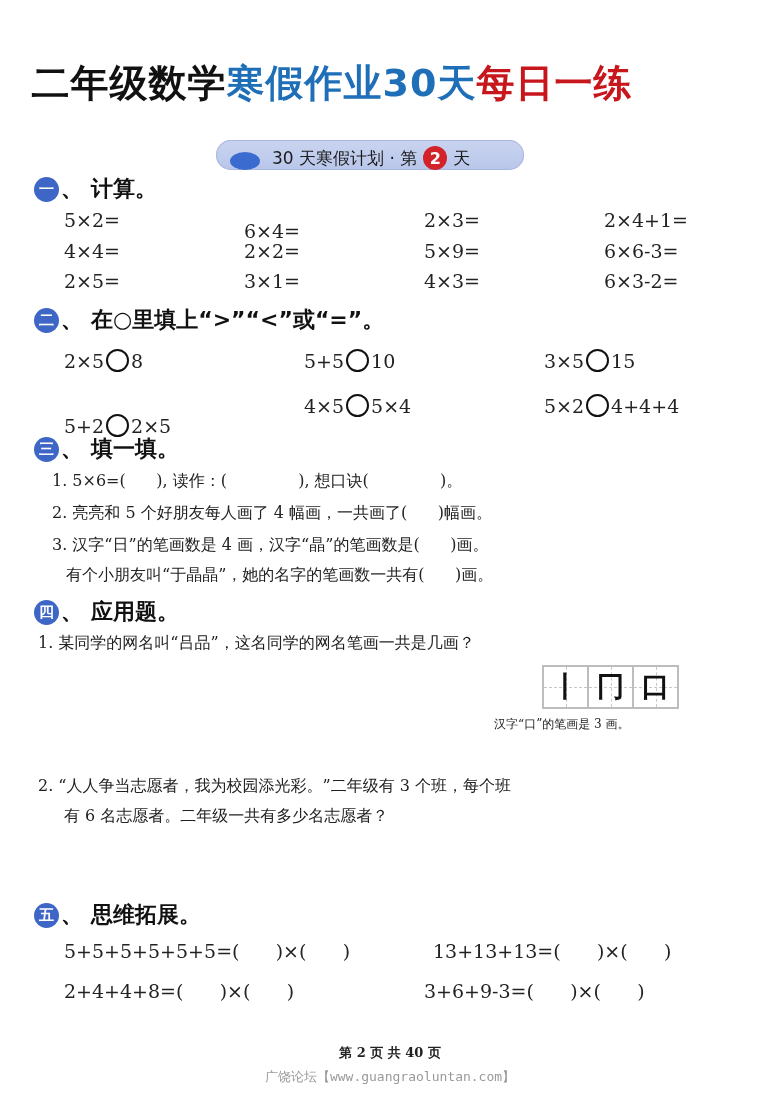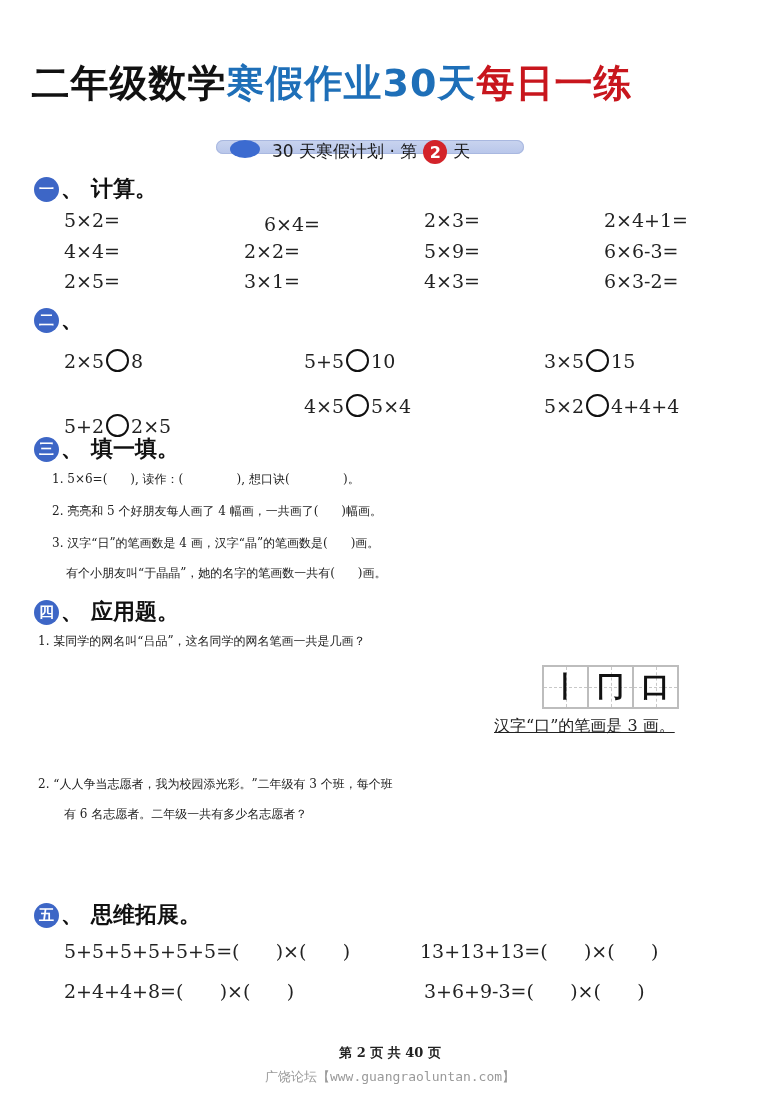--- a/index.html
+++ b/index.html
@@ -20,25 +20,25 @@
       font-size: 38px; font-weight: bold; letter-spacing: 1px;
       white-space: nowrap;
     }
     .title .t-black { color: #111111; }
     .title .t-blue { color: #1e6fb8; }
     .title .t-red { color: #c8161d; }
 
     
     .plan-pill {
       position: absolute; left: 216px; top: 140px;
-      width: 308px; height: 14px;
+      width: 308px; height: 30px;
       border-radius: 15px;
       background: linear-gradient(#c9d4ef, #b8c6ea);
       box-shadow: inset 0 0 0 1px #a9b8e0;
-      display: flex; align-items: flex-start;
+      display: flex; align-items: flex-end;
       font-family: "DejaVu Sans", "Liberation Sans", sans-serif;
       font-size: 17px; color: #1b1b1b;
     }
     .plan-dot {
       width: 30px; height: 18px; border-radius: 50%;
       background: #3c6bd0; margin-left: 14px; margin-right: 12px;
     }
     .plan-day {
       display: inline-flex; width: 24px; height: 24px; border-radius: 50%;
       background: #d3232a; color: #fff; font-weight: bold;
@@ -69,24 +69,24 @@
       font-size: 19px; color: #222;
       white-space: nowrap;
     }
     .circ {
       display: inline-block; width: 19px; height: 19px; border: 2px solid #111;
       border-radius: 50%; vertical-align: -4px; margin: 0 2px;
     }
     .line {
       position: absolute;
       font-family: "DejaVu Serif", "Liberation Serif", serif;
-      font-size: 12px; color: #222;
+      font-size: 16px; color: #222;
       white-space: pre;
     }
-    .note { font-size: 16px; text-decoration: underline; }
+    .note { font-size: 12px; }
 
     
     .stroke-grid {
       position: absolute; left: 542px; top: 665px;
       display: flex; border: 2px solid #bdbdbd;
     }
     .stroke-cell {
       width: 43px; height: 40px; position: relative;
       border-right: 2px solid #bdbdbd;
       display: flex; align-items: center; justify-content: center;
@@ -129,37 +129,38 @@
   <span>天</span>
 </div>
 
 <div class="sec" style="top:174px;">
   <span class="sec-badge">一</span>
     <span class="sec-dun">、</span>
     <span>计算。</span>
 </div>
 
 <div class="expr" style="left:64px; top:209px;">5×2=</div>
-<div class="expr" style="left:244px; top:213px;margin-left:20px;">6×4=</div>
+<div class="expr" style="left:244px; top:220px;">6×4=</div>
 <div class="expr" style="left:424px; top:209px;">2×3=</div>
 <div class="expr" style="left:604px; top:209px;">2×4+1=</div>
 
 <div class="expr" style="left:64px; top:240px;">4×4=</div>
 <div class="expr" style="left:244px; top:240px;">2×2=</div>
 <div class="expr" style="left:424px; top:240px;">5×9=</div>
 <div class="expr" style="left:604px; top:240px;">6×6-3=</div>
 
 <div class="expr" style="left:64px; top:270px;">2×5=</div>
 <div class="expr" style="left:244px; top:270px;">3×1=</div>
 <div class="expr" style="left:424px; top:270px;">4×3=</div>
 <div class="expr" style="left:604px; top:270px;">6×3-2=</div>
 
 <div class="sec" style="top:305px;">
   <span class="sec-badge">二</span>
     <span class="sec-dun">、</span>
+    <span>在○里填上“&gt;”“&lt;”或“=”。</span>
 </div>
 
 <div class="expr" style="left:64px; top:349px;">
   <span>2×5</span><span class="circ"></span><span>8</span>
 </div>
 <div class="expr" style="left:304px; top:349px;">
   <span>5+5</span><span class="circ"></span><span>10</span>
 </div>
 <div class="expr" style="left:544px; top:349px;">
   <span>3×5</span><span class="circ"></span><span>15</span>
@@ -209,18 +210,18 @@
 <div class="line" style="left:38px; top:776px;">2. “人人争当志愿者，我为校园添光彩。”二年级有 3 个班，每个班</div>
 <div class="line" style="left:64px; top:806px;">有 6 名志愿者。二年级一共有多少名志愿者？</div>
 
 <div class="sec" style="top:900px;">
   <span class="sec-badge">五</span>
     <span class="sec-dun">、</span>
     <span>思维拓展。</span>
 </div>
 
 <div class="expr" style="left:64px; top:940px; white-space:pre;">5+5+5+5+5+5=(      )×(      )</div>
-<div class="expr" style="left:420px; top:940px; white-space:pre;">13+13+13=(      )×(      )</div>
+<div class="expr" style="left:433px; top:940px; white-space:pre;">13+13+13=(      )×(      )</div>
 <div class="expr" style="left:64px; top:980px; white-space:pre;">2+4+4+8=(      )×(      )</div>
 <div class="expr" style="left:424px; top:980px; white-space:pre;">3+6+9-3=(      )×(      )</div>
 
 <div class="footer-page">第 2 页 共 40 页</div>
 <div class="footer-site">广饶论坛【www.guangraoluntan.com】</div>
 
 </body></html>

